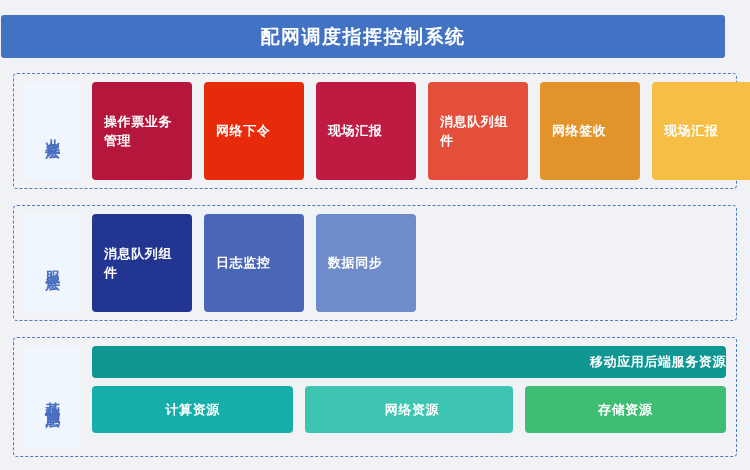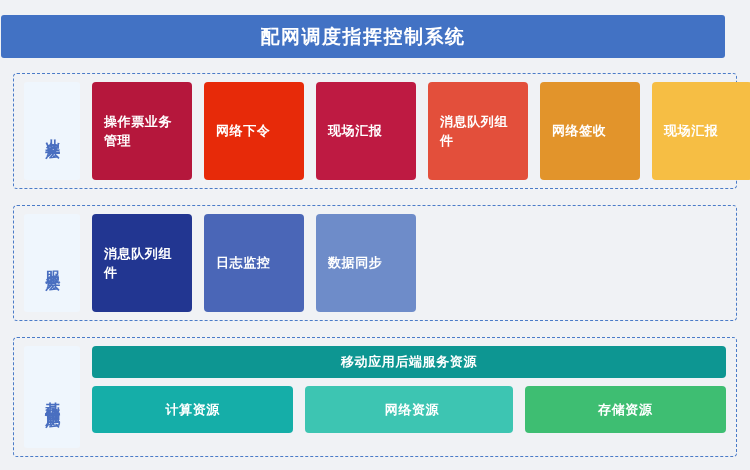--- a/index.html
+++ b/index.html
@@ -110,21 +110,21 @@
     line-height: 1.5;
   }
   .card-fixed .card-label {
     display: block;
     width: 100%;
   }
 
   
   .card-wide {
     flex: 1 1 auto;
-    justify-content: center;
+    justify-content: flex-end;
     margin-bottom: 8px;
   }
   .card-third {
     flex: 1 1 0;
     justify-content: center;
   }
   .infra-row-top {
     flex: 0 0 40px;
     display: flex;
   }

